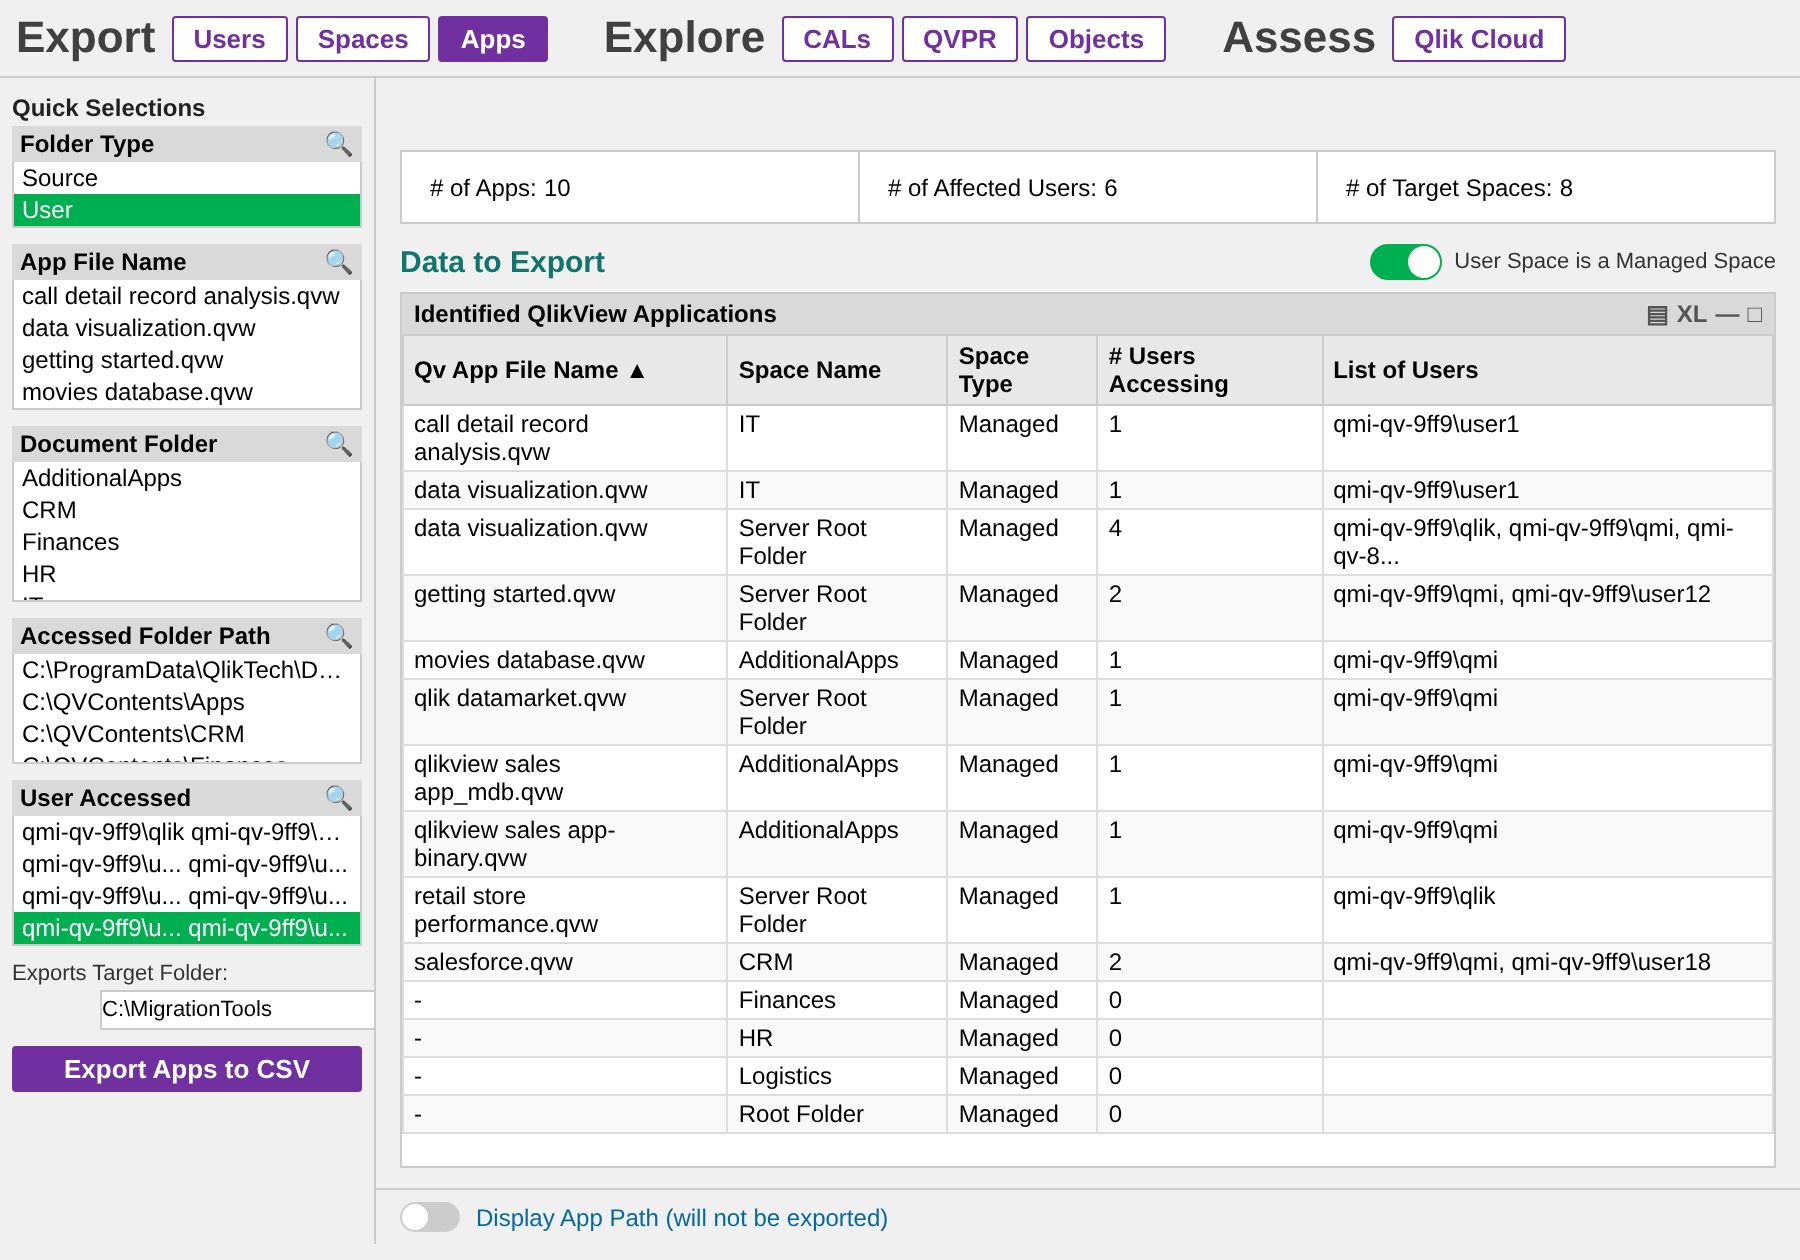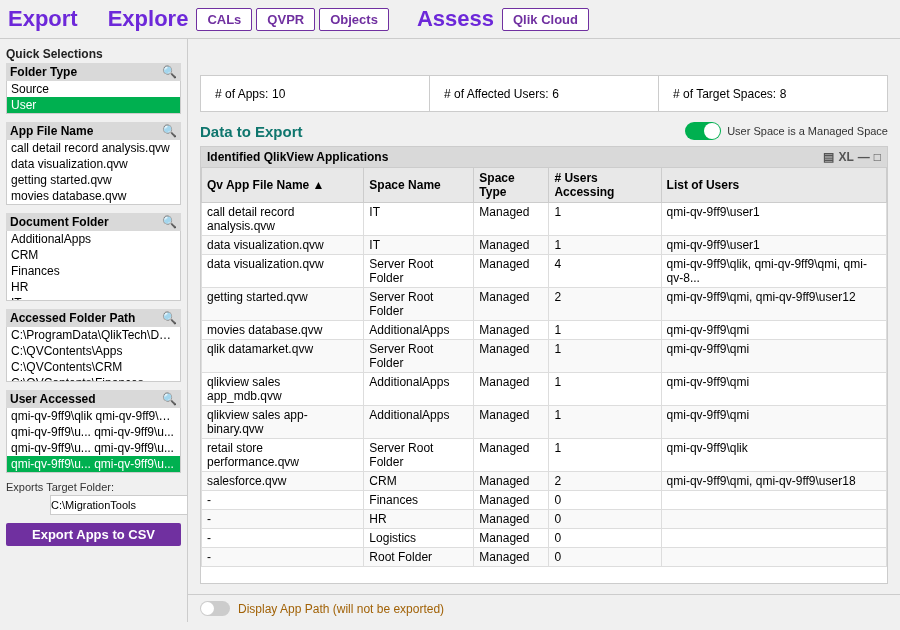--- a/index.html
+++ b/index.html
@@ -1,20 +1,20 @@
 <!DOCTYPE html>
 <html><head>
   <meta charset="utf-8">
   <style>
     * { box-sizing: border-box; margin: 0; padding: 0; font-family: Arial, sans-serif; font-size: 12px; }
     body { width: 900px; height: 630px; overflow: hidden; background: #f0f0f0; }
 
     
     .top-nav { display: flex; align-items: center; background: #f0f0f0; padding: 6px 8px; gap: 6px; border-bottom: 1px solid #ccc; }
-    .nav-section-label { font-size: 22px; font-weight: bold; color: #6d28d9; margin-right: 2px; }
+    .nav-section-label { font-size: 22px; font-weight: bold; color: #404040; margin-right: 2px; }
     .nav-btn { border: 1px solid #7030a0; background: #fff; color: #7030a0; padding: 3px 10px; cursor: pointer; border-radius: 2px; font-size: 13px; font-weight: bold; }
     .nav-btn.active { background: #7030a0; color: #fff; }
     .nav-spacer { flex: 0 0 16px; }
     .nav-group { display: flex; gap: 4px; align-items: center; }
 
     
     .main { display: flex; height: calc(630px - 47px); }
 
     
     .left-panel { width: 188px; background: #f0f0f0; border-right: 1px solid #ccc; padding: 8px 6px; overflow-y: auto; flex-shrink: 0; }
@@ -53,27 +53,32 @@
     .table-scroll { overflow-y: auto; flex: 1; }
     table { width: 100%; border-collapse: collapse; font-size: 11px; }
     thead th { background: #e8e8e8; border: 1px solid #ccc; padding: 3px 5px; text-align: left; font-weight: bold; position: sticky; top: 0; }
     tbody td { border: 1px solid #ddd; padding: 2px 5px; vertical-align: top; }
     tbody tr:nth-child(even) { background: #f9f9f9; }
 
     
     .bottom-bar { display: flex; align-items: center; gap: 8px; padding: 6px 12px; background: #f0f0f0; border-top: 1px solid #ccc; }
     .toggle-sm { width: 30px; height: 15px; background: #ccc; border-radius: 8px; position: relative; cursor: pointer; }
     .toggle-sm-knob { width: 13px; height: 13px; background: #fff; border-radius: 50%; position: absolute; top: 1px; left: 1px; }
-    .bottom-label { font-size: 12px; color: #a16207; }
+    .bottom-label { font-size: 12px; color: #0369a1; }
   </style>
 </head>
 <body>
 
 <div class="top-nav">
   <span class="nav-section-label">Export</span>
+  <div class="nav-group">
+    <button class="nav-btn">Users</button>
+    <button class="nav-btn">Spaces</button>
+    <button class="nav-btn active">Apps</button>
+  </div>
   <div class="nav-spacer"></div>
   <span class="nav-section-label">Explore</span>
   <div class="nav-group">
     <button class="nav-btn">CALs</button>
     <button class="nav-btn">QVPR</button>
     <button class="nav-btn">Objects</button>
   </div>
   <div class="nav-spacer"></div>
   <span class="nav-section-label">Assess</span>
   <div class="nav-group">

